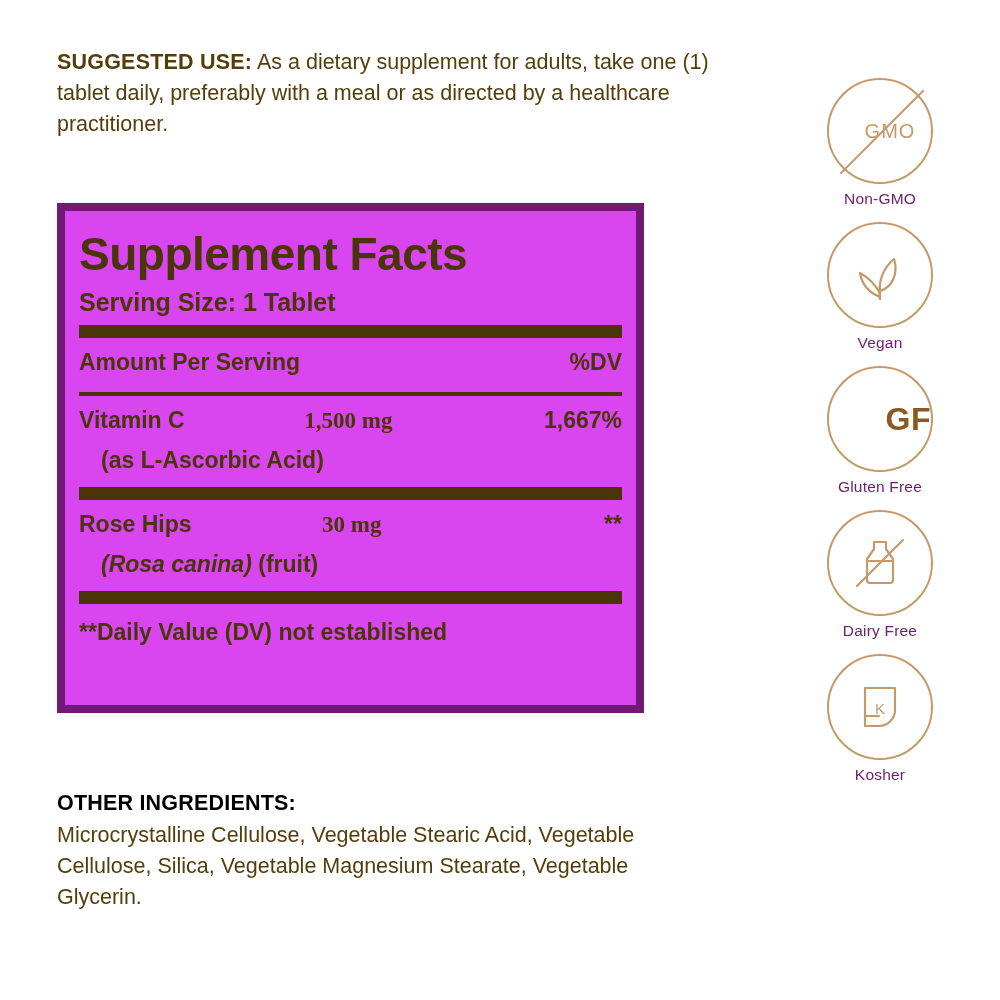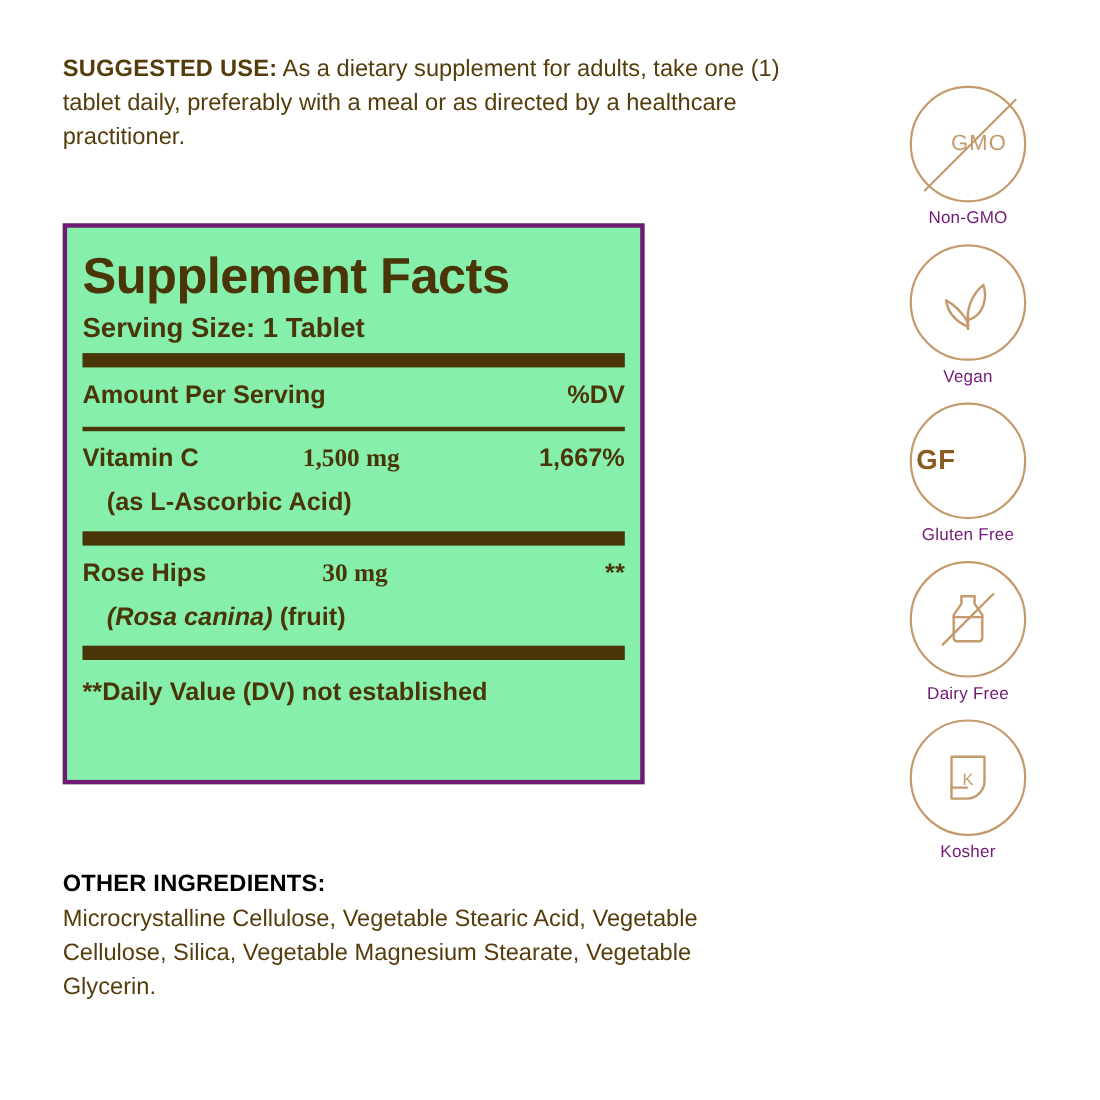--- a/index.html
+++ b/index.html
@@ -33,25 +33,25 @@
   .suggested-use .lbl {
     font-weight: bold;
     letter-spacing: 0.2px;
   }
 
   
   .facts {
     position: absolute;
     left: 57px;
     top: 203px;
-    width: 529px;
+    width: 587px;
     height: 510px;
-    border: 4px solid #701a75;
+    border: 8px solid #701a75;
     box-sizing: border-box;
-    background: #86efac;
+    background: #d946ef;
   }
   .facts-inner {
     padding: 8px 14px 0 14px;
   }
   .facts-title {
     font-size: 46px;
     font-weight: bold;
     letter-spacing: -0.5px;
     line-height: 58px;
     color: #4a3508;
@@ -165,25 +165,25 @@
     top: 50%;
     transform: translateY(-50%);
     text-align: center;
     font-size: 20px;
     color: #c49a6c;
     letter-spacing: 1px;
     margin-left: 20px;
   }
   .gf-text {
     position: absolute;
-    left: 4px; right: 0;
+    left: 14px; right: 0;
     top: 50%;
     transform: translateY(-50%);
-    text-align: left;
-    font-size: 25px;
+    text-align: right;
+    font-size: 32px;
     font-weight: bold;
     color: #8a5a23;
     letter-spacing: 0.5px;
   }
   .slash {
     position: absolute;
     left: -6px;
     top: 50%;
     width: 118px;
     height: 2px;

